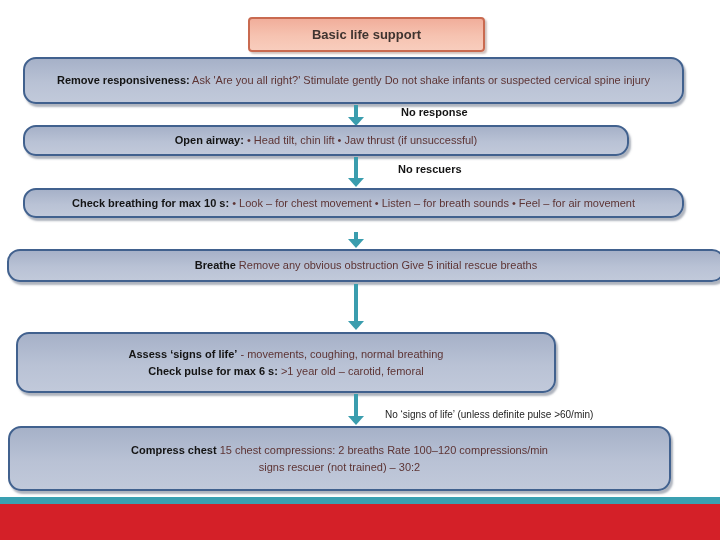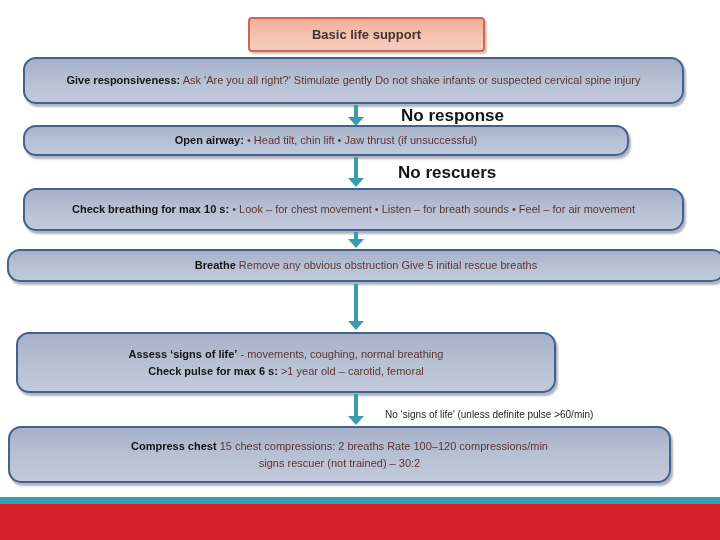--- a/index.html
+++ b/index.html
@@ -27,55 +27,55 @@
   .fbox .b{font-weight:bold;color:#141414;}
   .fbox .r{color:#5d3434;}
   .fline{width:100%;}
   .arrow{position:absolute;width:16px;}
   .arrow .shaft{width:4px;margin:0 auto;background:#3a9dae;}
   .arrow .head{
     width:0;height:0;margin:0 auto;
     border-left:8px solid transparent;border-right:8px solid transparent;
     border-top:9px solid #3a9dae;
   }
-  .alabel{position:absolute;font-size:17px;font-weight:bold;color:#141414;white-space:nowrap;}
+  .alabel{position:absolute;font-size:11px;font-weight:bold;color:#141414;white-space:nowrap;}
   .alabel.small{font-size:10px;font-weight:normal;color:#1d1d1d;}
   .teal-bar{position:absolute;left:0;top:497px;width:720px;height:7px;background:#3aa0b1;}
   .red-bar{position:absolute;left:0;top:504px;width:720px;height:36px;background:#d42028;}
 </style>
 </head>
 <body>
 
 <div id="page">
 
   <div class="title-box">
     <span>Basic life support</span>
   </div>
 
   <div class="fbox" style="left:23px;top:57px;width:661px;height:47px">
-    <div class="fline"><span class="b">Give responsiveness:</span><span class="r"> Ask 'Are you all right?' Stimulate gently Do not shake infants or suspected cervical spine injury</span></div>
+    <div class="fline"><span class="b">Remove responsiveness:</span><span class="r"> Ask 'Are you all right?' Stimulate gently Do not shake infants or suspected cervical spine injury</span></div>
   </div>
 
   <div class="arrow" style="left:348px;top:105px">
     <div class="shaft" style="height:12px"></div>
     <div class="head"></div>
   </div>
   <div class="alabel" style="left:401px;top:106px">No response</div>
 
   <div class="fbox" style="left:23px;top:125px;width:606px;height:31px">
     <div class="fline"><span class="b">Open airway:</span><span class="r"> • Head tilt, chin lift • Jaw thrust (if unsuccessful)</span></div>
   </div>
 
   <div class="arrow" style="left:348px;top:157px">
     <div class="shaft" style="height:21px"></div>
     <div class="head"></div>
   </div>
   <div class="alabel" style="left:398px;top:163px">No rescuers</div>
 
-  <div class="fbox" style="left:23px;top:188px;width:661px;height:43px">
+  <div class="fbox" style="left:23px;top:188px;width:661px;height:30px">
     <div class="fline"><span class="b">Check breathing for max 10 s:</span><span class="r"> • Look – for chest movement • Listen – for breath sounds • Feel – for air movement</span></div>
   </div>
 
   <div class="arrow" style="left:348px;top:232px">
     <div class="shaft" style="height:7px"></div>
     <div class="head"></div>
   </div>
 
   <div class="fbox" style="left:7px;top:249px;width:718px;height:33px">
     <div class="fline"><span class="b">Breathe</span><span class="r"> Remove any obvious obstruction Give 5 initial rescue breaths</span></div>
@@ -90,21 +90,21 @@
     <div class="fline"><span class="b">Assess ‘signs of life’</span><span class="r"> - movements, coughing, normal breathing</span></div>
     <div class="fline"><span class="b">Check pulse for max 6 s:</span><span class="r"> &gt;1 year old – carotid, femoral</span></div>
   </div>
 
   <div class="arrow" style="left:348px;top:394px">
     <div class="shaft" style="height:22px"></div>
     <div class="head"></div>
   </div>
   <div class="alabel small" style="left:385px;top:409px">No ‘signs of life’ (unless definite pulse &gt;60/min)</div>
 
-  <div class="fbox" style="left:8px;top:426px;width:663px;height:57px;padding:2px 12px">
+  <div class="fbox" style="left:8px;top:426px;width:663px;height:65px;padding:2px 12px">
     <div class="fline"><span class="b">Compress chest</span><span class="r"> 15 chest compressions: 2 breaths Rate 100–120 compressions/min</span></div>
     <div class="fline"><span class="r">signs rescuer (not trained) – 30:2</span></div>
   </div>
 
   <div class="teal-bar"></div>
   <div class="red-bar"></div>
 
 </div>
 
 </body></html>

